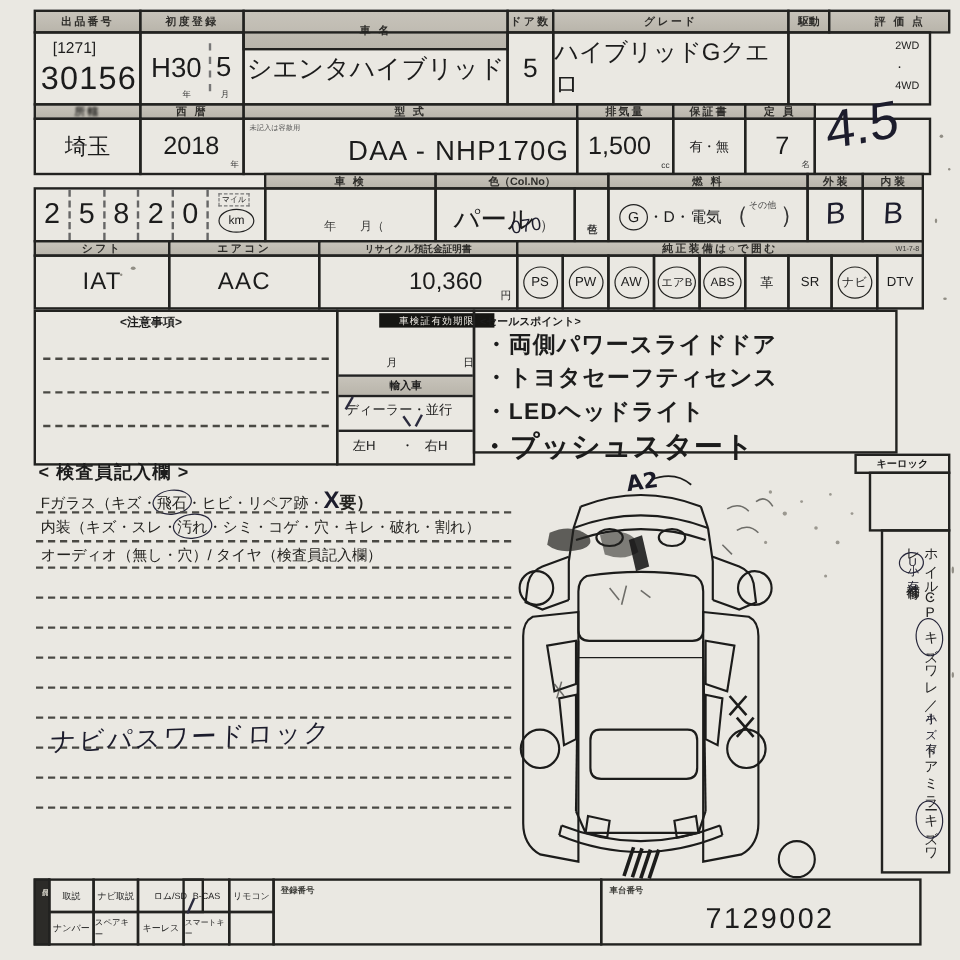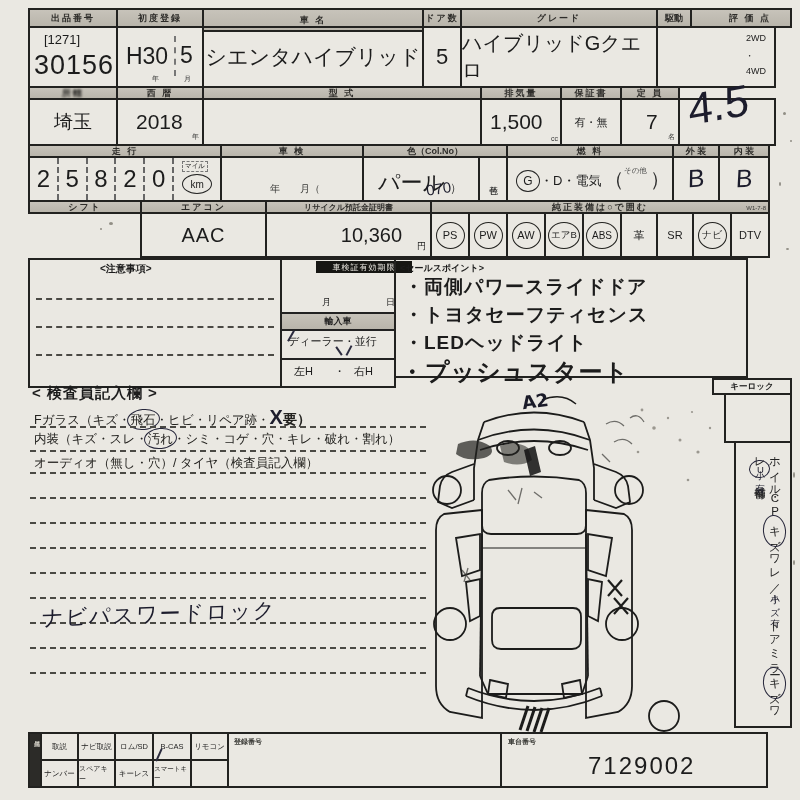--- a/index.html
+++ b/index.html
@@ -33,21 +33,21 @@
 <body>
 
 <div class="canvas">
 
   <div class="c hb" style="left:28px;top:8px;width:90px;height:20px;">
       <div class="htx">出品番号</div>
     </div>
   <div class="c hb" style="left:116px;top:8px;width:88px;height:20px;">
       <div class="htx">初度登録</div>
     </div>
-  <div class="c hb" style="left:202px;top:8px;width:222px;height:24px;">
+  <div class="c hb" style="left:202px;top:8px;width:222px;height:34px;">
       <div class="htx">車 名</div>
     </div>
   <div class="c hb" style="left:422px;top:8px;width:40px;height:20px;">
       <div class="htx">ドア数</div>
     </div>
   <div class="c hb" style="left:460px;top:8px;width:198px;height:20px;">
       <div class="htx">グレード</div>
     </div>
   <div class="c hb" style="left:656px;top:8px;width:36px;height:20px;">
       <div class="htx" style="letter-spacing:0;">駆動</div>
@@ -92,35 +92,36 @@
     </div>
   <div class="c hb" style="left:620px;top:86px;width:60px;height:14px;">
       <div class="htx">定 員</div>
     </div>
 
   <div class="c cen" style="left:28px;top:98px;width:90px;height:48px;font-size:19px;">埼玉</div>
   <div class="c" style="left:116px;top:98px;width:88px;height:48px;">
     <div class="abs" style="left:18px;top:10px;font-size:21px;">2018</div>
     <div class="abs tiny" style="right:3px;bottom:2px;">年</div>
   </div>
+  <div class="c" style="left:202px;top:98px;width:280px;height:48px;">
+    <div class="abs" style="left:4px;top:2px;font-size:6px;color:#555;filter:blur(.3px);">未記入は容赦用</div>
+    <div class="abs" style="left:86px;top:12px;font-size:23px;letter-spacing:1px;">DAA - NHP170G</div>
+  </div>
   <div class="c" style="left:480px;top:98px;width:82px;height:48px;">
     <div class="abs" style="left:8px;top:10px;font-size:21px;">1,500</div>
     <div class="abs tiny" style="right:2px;bottom:2px;">cc</div>
   </div>
   <div class="c cen" style="left:560px;top:98px;width:62px;height:48px;font-size:11px;">有・無</div>
   <div class="c" style="left:620px;top:98px;width:60px;height:48px;">
     <div class="abs" style="left:24px;top:10px;font-size:21px;">7</div>
     <div class="abs tiny" style="right:3px;bottom:2px;">名</div>
   </div>
   <div class="c" style="left:678px;top:98px;width:98px;height:48px;"></div>
   <div class="abs hand" style="left:688px;top:80px;font-size:44px;transform:rotate(-10deg) skewX(-6deg);">4.5</div>
 
-  <div class="c hb" style="left:28px;top:144px;width:194px;height:14px;">
-      <div class="htx">走 行</div>
-    </div>
   <div class="c hb" style="left:220px;top:144px;width:144px;height:14px;">
       <div class="htx">車 検</div>
     </div>
   <div class="c hb" style="left:362px;top:144px;width:146px;height:14px;">
       <div class="htx" style="letter-spacing:0;">色（Col.No）</div>
     </div>
   <div class="c hb" style="left:506px;top:144px;width:168px;height:14px;">
       <div class="htx">燃 料</div>
     </div>
   <div class="c hb" style="left:672px;top:144px;width:48px;height:14px;">
@@ -173,20 +174,21 @@
       <div class="htx">エアコン</div>
     </div>
   <div class="c hb" style="left:265px;top:200px;width:167px;height:14px;">
       <div class="htx" style="letter-spacing:0;font-size:8px;">リサイクル預託金証明書</div>
     </div>
   <div class="c hb" style="left:430px;top:200px;width:340px;height:14px;">
     <div class="htx">純正装備は○で囲む</div>
     <div class="abs" style="right:2px;top:3px;font-size:6px;color:#3a3a38;filter:blur(.4px);">W1-7-8</div>
   </div>
 
+  <div class="c cen" style="left:28px;top:212px;width:114px;height:46px;font-size:20px;letter-spacing:1px;">IAT</div>
   <div class="c cen" style="left:140px;top:212px;width:127px;height:46px;font-size:20px;letter-spacing:1px;">AAC</div>
   <div class="c" style="left:265px;top:212px;width:167px;height:46px;">
     <div class="abs" style="right:28px;top:10px;font-size:20px;">10,360</div>
     <div class="abs" style="right:4px;bottom:3px;font-size:9px;">円</div>
   </div>
 
   <div class="eqcell" style="left:430px;width:40px;">
       <span class="ring">PS</span>
     </div>
   <div class="eqcell" style="left:468px;width:40px;">
@@ -374,21 +376,21 @@
       <span>ホイル・CP</span><span class="ell">キズ</span><span>ワレ／</span><span class="hand" style="font-size:9.5px;">小キズ有</span><span>ドアミラー</span><span class="ell">キズ</span><span>ワレ</span><span class="hand ell" style="font-size:9.5px;">小U有</span><span>補修有</span>
     </div>
   </div>
 
   <div class="c" style="left:28px;top:732px;width:14px;height:56px;background:#2c2b28;">
     <div class="vt" style="font-size:6px;color:#cfccc2;margin:2px 0 0 2px;filter:blur(.5px);">付属品</div>
   </div>
 
   <div class="c cen" style="left:40px;top:732px;width:39px;height:29px;font-size:7.5px;">取説</div>
   <div class="c cen" style="left:77px;top:732px;width:39px;height:29px;font-size:7.5px;">ナビ取説</div>
-  <div class="c cen" style="left:114px;top:732px;width:40px;height:29px;font-size:7.5px;text-align:center;">ロム/SD</div>
+  <div class="c cen" style="left:114px;top:732px;width:56px;height:29px;font-size:7.5px;text-align:center;">ロム/SD</div>
   <div class="c cen" style="left:152px;top:732px;width:40px;height:29px;font-size:7.5px;">B-CAS</div>
   <div class="c cen" style="left:190px;top:732px;width:39px;height:29px;font-size:7.5px;">リモコン</div>
 
   <div class="c cen" style="left:40px;top:759px;width:39px;height:29px;font-size:7.5px;">ナンバー</div>
   <div class="c cen" style="left:77px;top:759px;width:39px;height:29px;font-size:7px;">スペアキー</div>
   <div class="c cen" style="left:114px;top:759px;width:40px;height:29px;font-size:7.5px;">キーレス</div>
   <div class="c cen" style="left:152px;top:759px;width:40px;height:29px;font-size:6.5px;">スマートキー</div>
   <div class="c" style="left:190px;top:759px;width:39px;height:29px;"></div>
 
   <div class="penstroke" style="left:158px;top:748px;width:2.4px;height:14px;transform:rotate(24deg);border-radius:2px;"></div>

